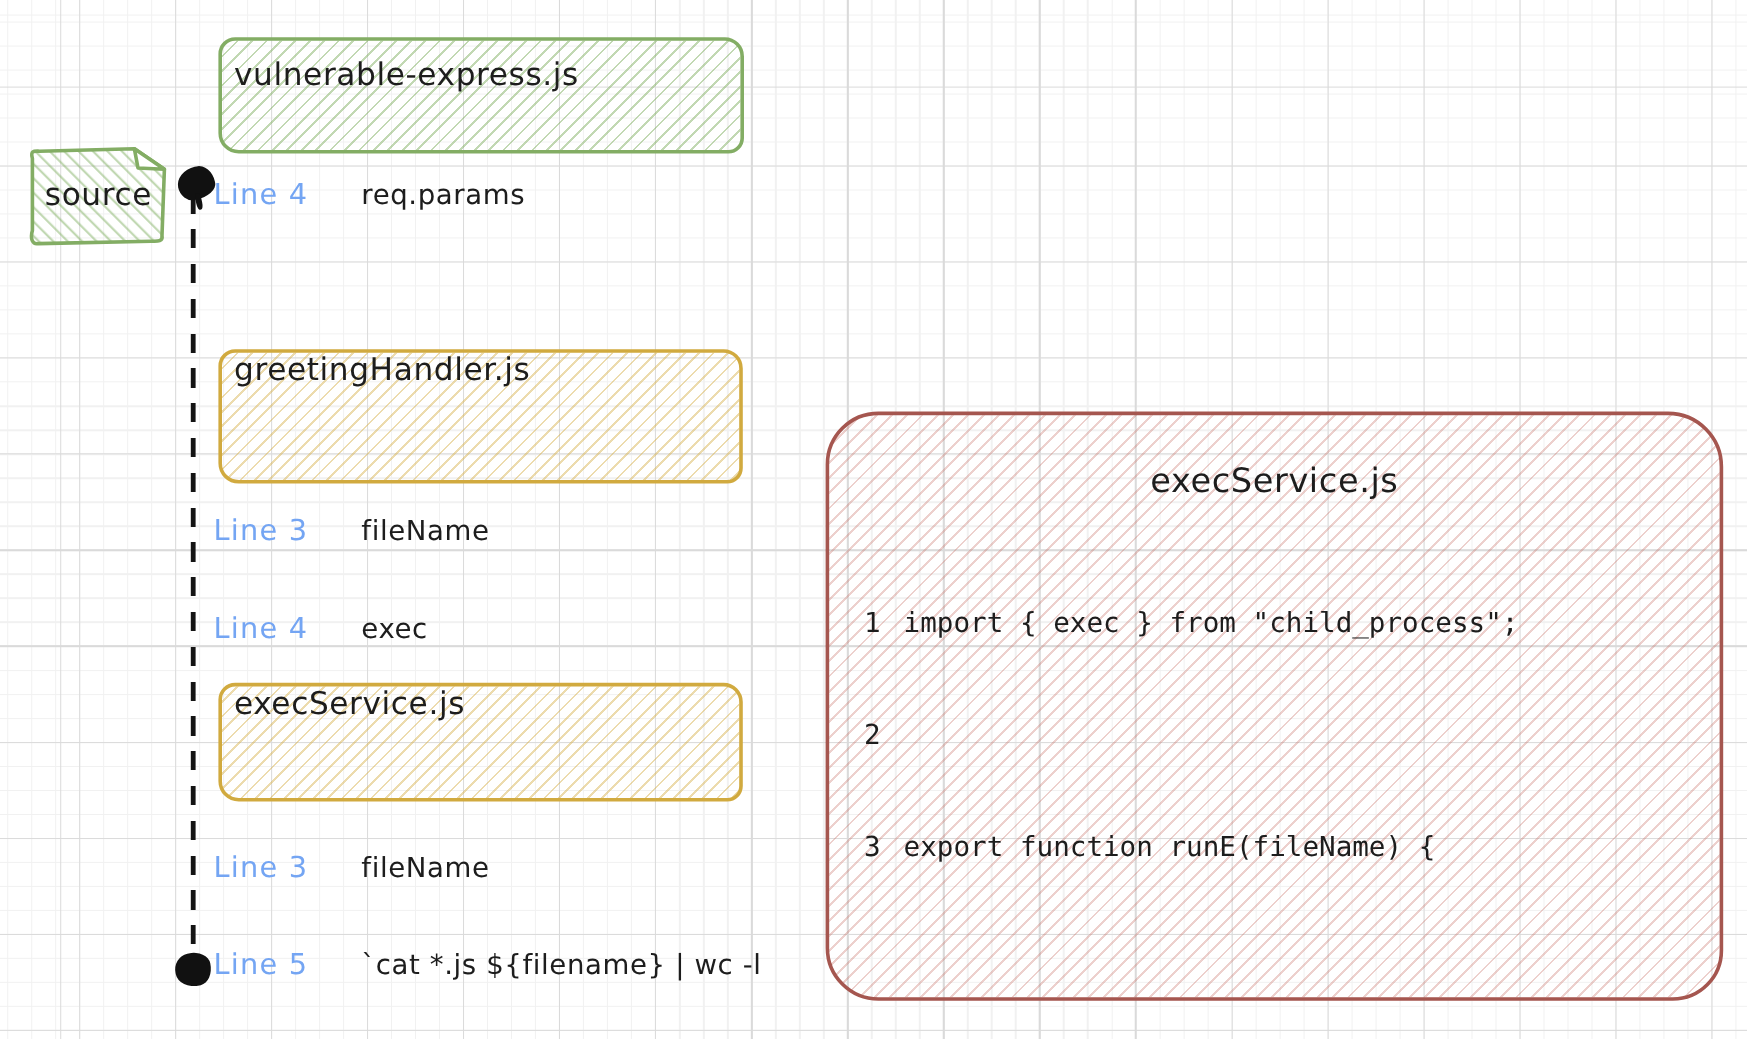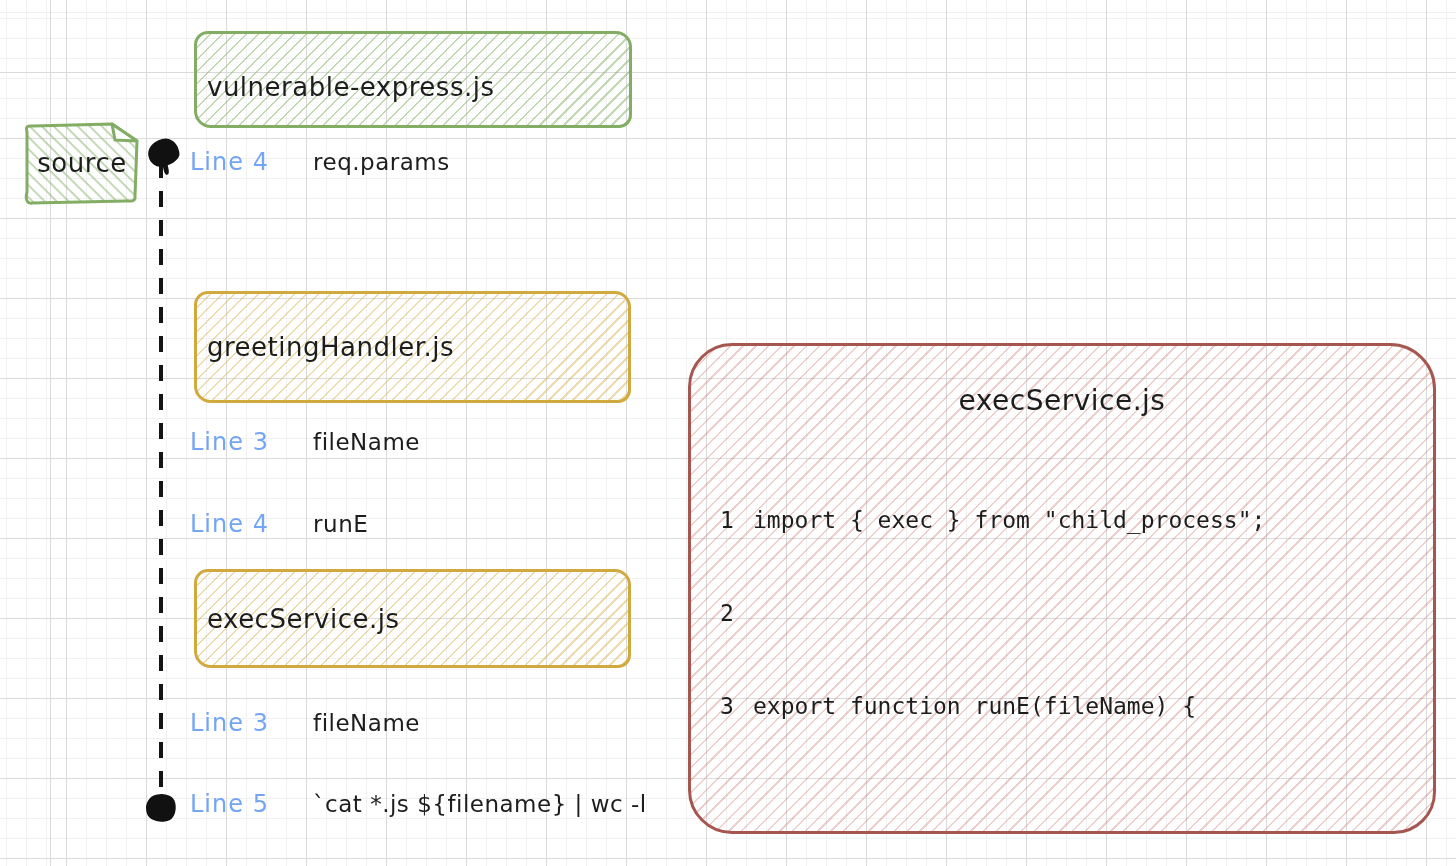--- a/index.html
+++ b/index.html
@@ -17,23 +17,22 @@
       repeating-linear-gradient(0deg,#dadada 0 1px,transparent 1px 80px),
       repeating-linear-gradient(90deg,#f1f1f1 0 1px,transparent 1px 20px),
       repeating-linear-gradient(0deg,#f1f1f1 0 1px,transparent 1px 20px);
     background-position:66px 0,0 73px,6px 0,0 13px;
   }
   
   .filebox{
     position:absolute;
     border:3px solid;
     border-radius:14px 16px 13px 17px;
-    display:flex;align-items:center;
+    display:flex;align-items:flex-start;
     box-sizing:border-box;
-    margin-left:12px;
   }
   .filebox .filebox-label{
     padding-left:10px;
     font-size:26px;
     letter-spacing:.5px;
     white-space:nowrap;
   }
   .filebox.green{
     border-color:#83ad64;
     background-image:repeating-linear-gradient(135deg,rgba(133,178,103,.50) 0 1.6px,transparent 1.6px 8.5px);
@@ -66,21 +65,21 @@
   }
   .blob{
     position:absolute;background:#111;
     transform:rotate(-12deg);
   }
   #blob-top{left:148px;top:139px;width:31px;height:27px;border-radius:58% 42% 62% 38% / 55% 60% 40% 50%;}
   #blob-top::after{content:"";position:absolute;left:12px;top:22px;width:5px;height:14px;background:#111;border-radius:40%;}
   #blob-bottom{left:146px;top:794px;width:30px;height:28px;border-radius:45% 55% 40% 60% / 52% 44% 60% 48%;}
 
   
-  .trace-row{position:absolute;left:190px;white-space:nowrap;}
+  .trace-row{position:absolute;left:178px;white-space:nowrap;}
   .line-ref{
     display:inline-block;width:118px;
     color:#74a5f3;font-size:24px;letter-spacing:1px;
   }
   .trace-value{font-size:23px;letter-spacing:.5px;}
   #trace-0{top:148px;}
   #trace-1{top:229px;}
   #trace-2{top:428px;}
   #trace-3{top:510px;}
   #trace-4{top:709px;}
@@ -142,21 +141,21 @@
   <div class="trace-row" id="trace-0">
     <span class="line-ref">Line 4</span>
     <span class="trace-value">req.params</span>
   </div>
   <div class="trace-row" id="trace-2">
     <span class="line-ref">Line 3</span>
     <span class="trace-value">fileName</span>
   </div>
   <div class="trace-row" id="trace-3">
     <span class="line-ref">Line 4</span>
-    <span class="trace-value">runE</span>
+    <span class="trace-value">exec</span>
   </div>
   <div class="trace-row" id="trace-4">
     <span class="line-ref">Line 3</span>
     <span class="trace-value">fileName</span>
   </div>
   <div class="trace-row" id="trace-5">
     <span class="line-ref">Line 5</span>
     <span class="trace-value">`cat *.js ${filename} | wc -l</span>
   </div>
 

